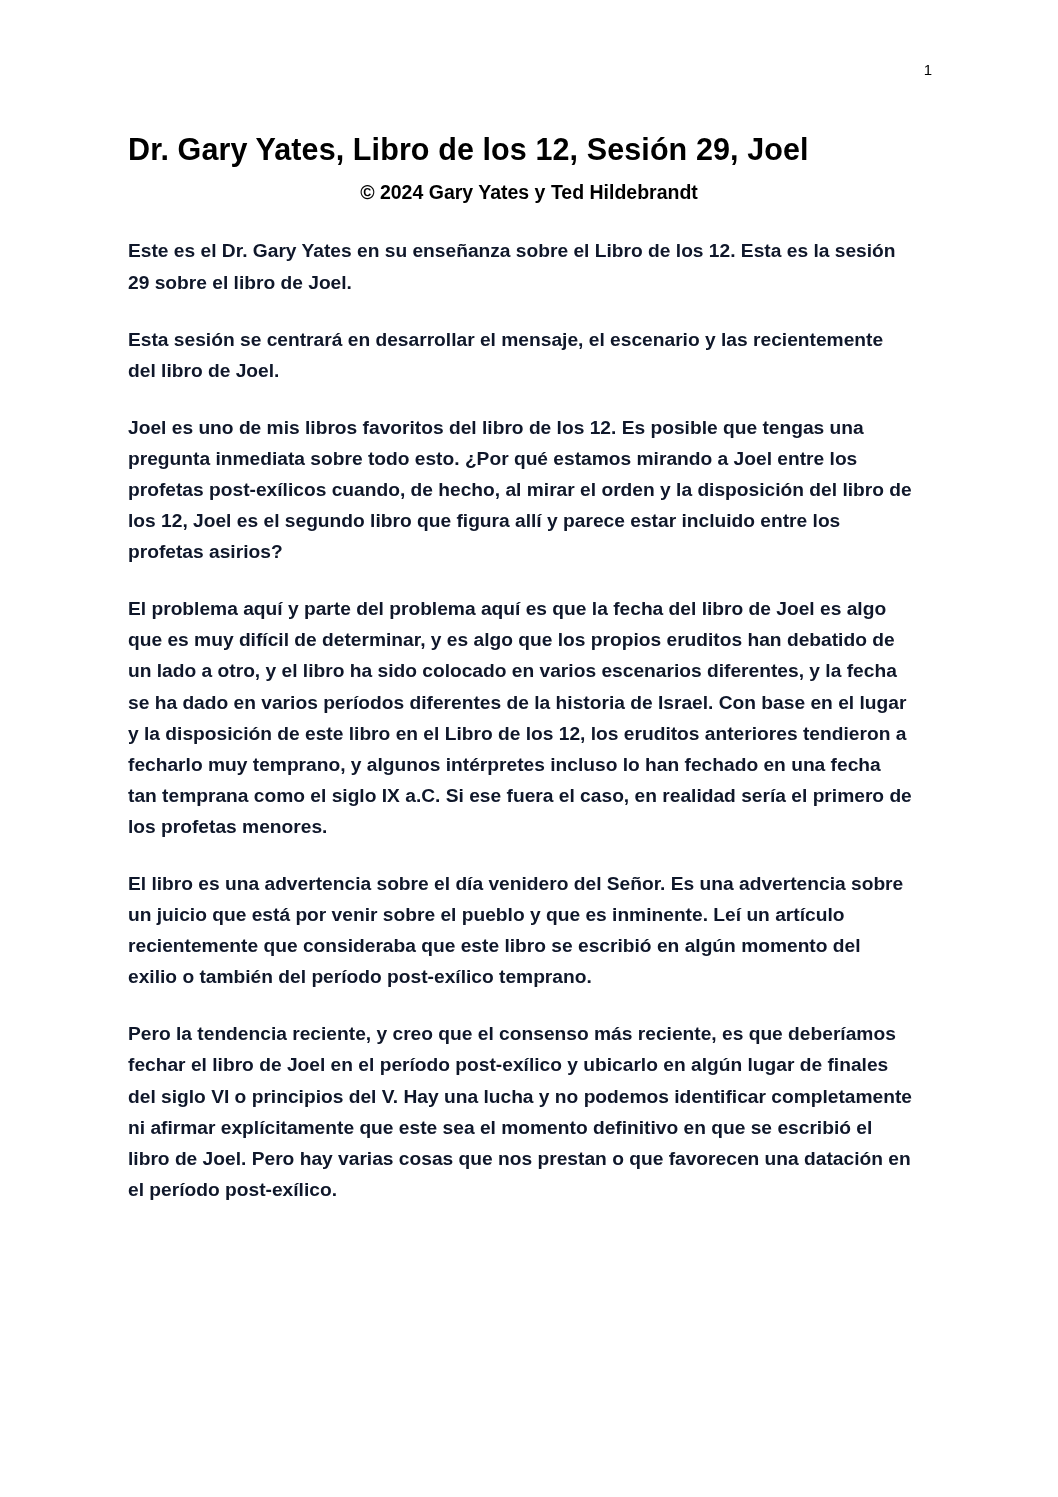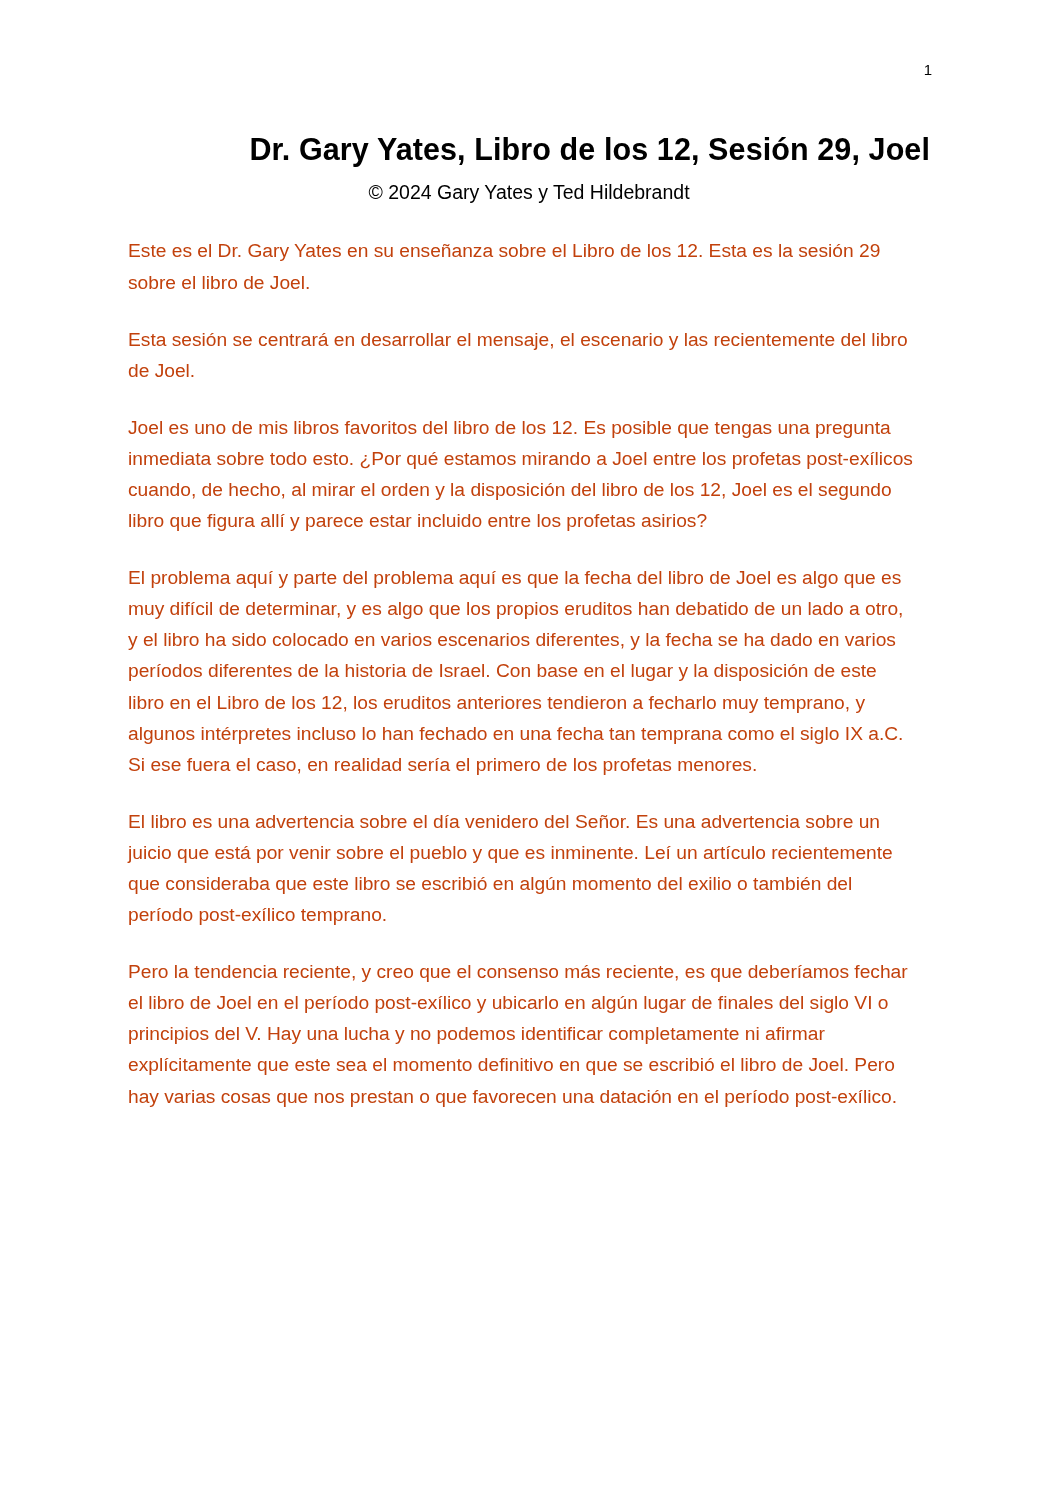--- a/index.html
+++ b/index.html
@@ -30,40 +30,41 @@
   .content {
     position: absolute;
     left: 128px;
     right: 128px;
     top: 128px;
   }
   .doc-title {
     margin: 0;
     font-size: 30.5px;
     font-weight: bold;
-    text-align: right;
+    text-align: left;
     line-height: 1.38;
     letter-spacing: 0.1px;
   }
   .doc-subtitle {
     margin: 10px 0 0 0;
     font-size: 19.5px;
-    font-weight: normal;
+    font-weight: bold;
     text-align: center;
     line-height: 1.3;
   }
   .body-copy {
     margin-top: 30px;
   }
   .body-copy p {
     margin: 0 16px 26px 0;
     font-size: 19.2px;
     line-height: 1.62;
     text-align: left;
-    color: #c2410c;
+    color: #0f172a;
+    font-weight: bold;
   }
   .body-copy p:last-child {
     margin-bottom: 0;
   }
 </style>
 </head>
 <body>
 
 <div class="page">
 

